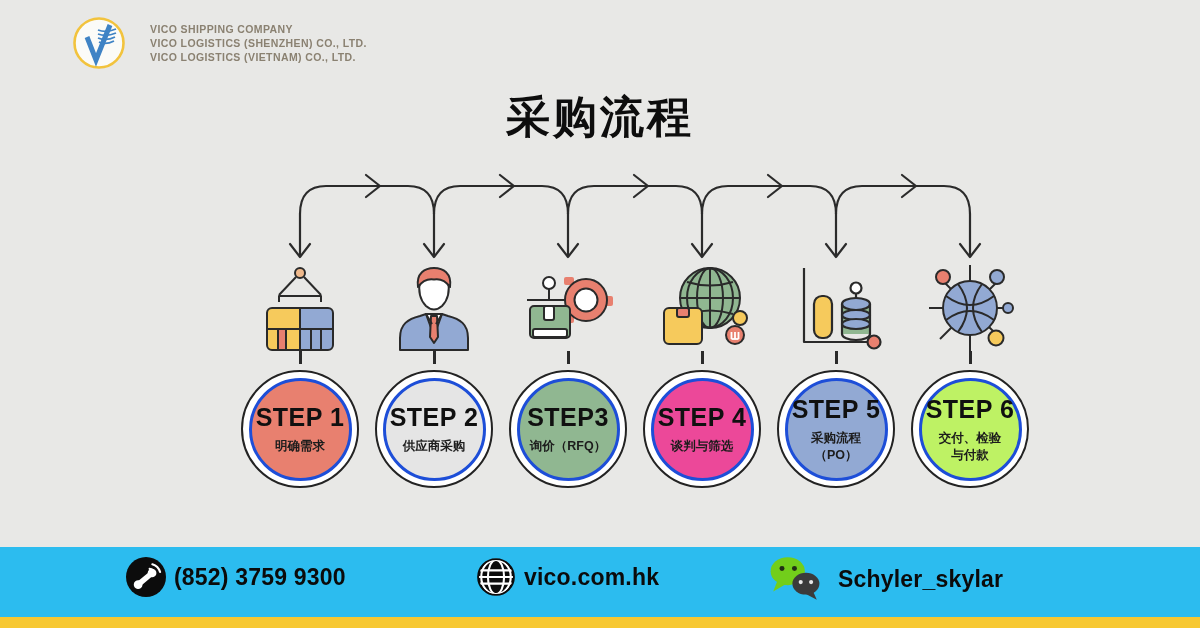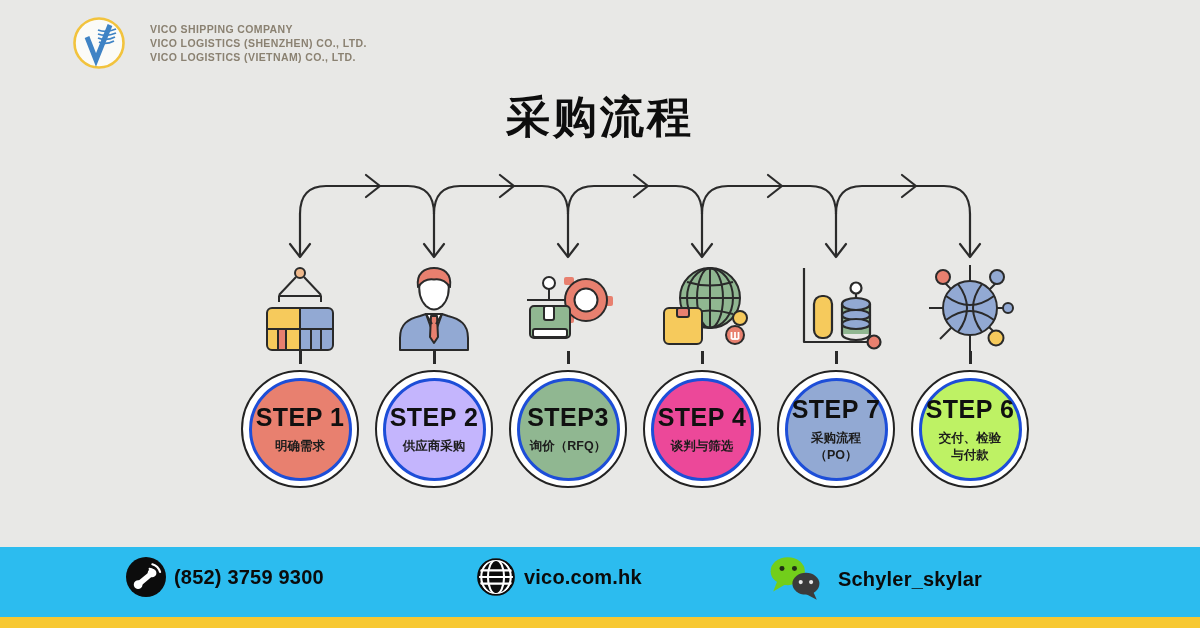--- a/index.html
+++ b/index.html
@@ -26,21 +26,21 @@
   .step .outer{position:absolute;left:11px;top:108px;width:114px;height:114px;border-radius:50%;
                background:#ffffff;border:2px solid #232323;display:flex;align-items:center;justify-content:center;}
   .step .inner{width:97px;height:97px;border-radius:50%;border:3px solid #1d4ed8;
                display:flex;flex-direction:column;align-items:center;justify-content:center;}
   .step .lbl{font-size:25px;font-weight:800;color:#101010;letter-spacing:.5px;}
   .step .sub{font-size:12.5px;font-weight:bold;color:#1c1c1c;margin-top:6px;line-height:1.35;white-space:pre-line;}
 
   
   .footer{position:absolute;left:0;top:547px;width:1200px;height:70px;display:flex;align-items:center;}
   .strip{position:absolute;left:0;top:617px;width:1200px;height:11px;}
-  .f-item{position:absolute;display:flex;align-items:center;color:#0b0b0b;font-weight:800;font-size:20px;letter-spacing:.2px;}
+  .f-item{position:absolute;display:flex;align-items:center;color:#0b0b0b;font-weight:800;font-size:23px;letter-spacing:.2px;}
   .f-phone{left:126px;top:10px;}
   .f-web{left:476px;top:10px;}
   .f-wechat{left:768px;top:8px;gap:8px;}
   .f-item .txt{margin-left:8px;}
 </style>
 </head>
 <body>
 
 <div class="canvas">
 
@@ -129,21 +129,21 @@
         <path d="M12,88 V76 C12,62 20,57 32,54 L38,52 H54 L60,54 C72,57 80,62 80,76 V88 Z" fill="#92A9D3"></path>
         <path d="M38,52 H54 L46,74 Z" fill="#ffffff"></path>
         <path d="M43,54 L49,54 L50,75 L46,81 L42,75 Z" fill="#E8806F"></path>
         <path d="M38,52 L44,62 M54,52 L48,62" fill="none"></path>
         <path d="M32,18 C34,9 58,9 60,18 C62,29 60,38 54,44 C49,48.5 43,48.5 38,44 C32,38 30,29 32,18 Z" fill="#ffffff"></path>
         <path d="M30,25 C28,11 37,6 46,6 C55,6 64,11 62,25 C57,18 52,16.5 46,17.5 C40,16.5 35,18 30,25 Z" fill="#E8806F"></path>
       </g>
     </svg>
     <div class="dash"></div>
     <div class="outer">
-      <div class="inner" style="background-color: #c4b5fd;">
+      <div class="inner" style="background-color: #e5e5e5;">
         <div class="lbl">STEP 2</div>
         <div class="sub">供应商采购</div>
       </div>
     </div>
   </div>
 
   <div class="step s2">
     <svg class="icon" width="92" height="92" viewBox="0 0 92 92">
       <g stroke="#2a2a2a" stroke-width="2" fill="none" stroke-linejoin="round">
         <line x1="27" y1="27" x2="27" y2="38"></line>
@@ -215,21 +215,21 @@
         <ellipse cx="66" cy="53" rx="14" ry="5" fill="#92A9D3"></ellipse>
         <ellipse cx="66" cy="62" rx="14" ry="5" fill="#92A9D3"></ellipse>
         <ellipse cx="66" cy="42" rx="14" ry="6" fill="#92A9D3"></ellipse>
         <path d="M52,42 V72 A14,6 0 0 0 80,72 V42"></path>
         <circle cx="84" cy="80" r="6.5" fill="#E8806F"></circle>
       </g>
     </svg>
     <div class="dash"></div>
     <div class="outer">
       <div class="inner" style="background-color: rgb(146, 169, 211);">
-        <div class="lbl">STEP 7</div>
+        <div class="lbl">STEP 5</div>
         <div class="sub">采购流程
 （PO）</div>
       </div>
     </div>
   </div>
 
   <div class="step s5">
     <svg class="icon" width="92" height="92" viewBox="0 0 92 92">
       <g stroke="#2a2a2a" stroke-width="2" fill="none" stroke-linejoin="round">
         <line x1="46" y1="3" x2="46" y2="90"></line>

